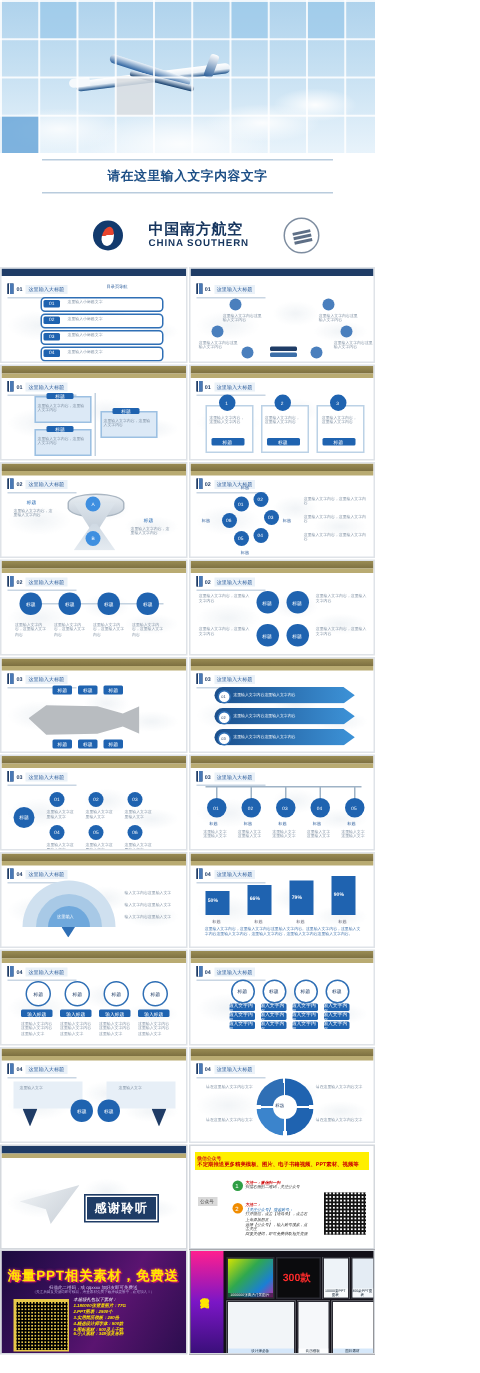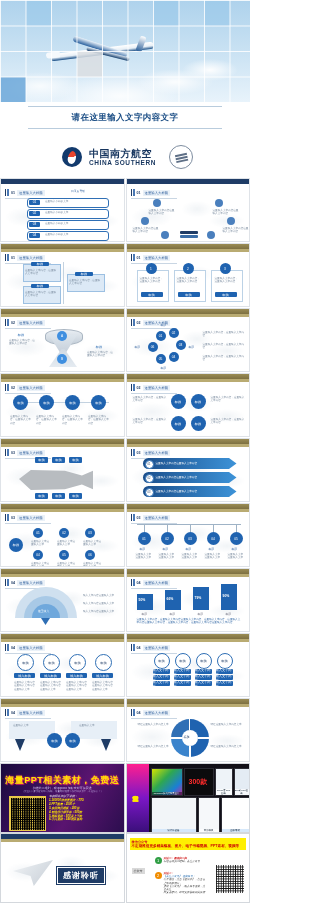--- a/index.html
+++ b/index.html
@@ -36,21 +36,21 @@
   .tile.blue{background:rgba(96,160,214,.78);}
   .tile.gray{background:rgba(218,222,226,.85);}
   .tile.lblue{background:rgba(150,198,234,.55);}
   .cover-bar{position:absolute;left:0;top:102px;width:250px;height:38px;background:#fff;}
   .cover-rule{position:absolute;left:28px;width:194px;height:1px;background:#b9ccdd;}
   .cover-title{position:absolute;left:0;top:112px;width:250px;text-align:center;
     font-size:8.5px;font-weight:bold;color:#1d4f86;letter-spacing:.4px;}
 
   
   .logobar{position:relative;width:250px;height:38px;background:#fff;}
-  .logo-wrap{position:absolute;left:62px;top:5px;display:flex;align-items:center;gap:7px;}
+  .logo-wrap{position:absolute;left:62px;top:5px;display:flex;align-items:center;gap:17px;}
   .logo-mark{width:20px;height:20px;border-radius:50%;background:#123a6d;position:relative;flex:none;}
   .logo-mark::after{content:"";position:absolute;left:6px;top:4px;width:8px;height:13px;
     border-radius:50% 50% 50% 50%/60% 60% 40% 40%;
     background:linear-gradient(160deg,#e8442e 0%,#e8442e 45%,#ffffff 46%,#ffffff 100%);transform:rotate(12deg);}
   .logo-cn{font-size:10px;font-weight:bold;color:#16355e;line-height:11px;letter-spacing:.5px;}
   .logo-en{font-size:6.5px;font-weight:bold;color:#16355e;line-height:8px;letter-spacing:.6px;}
   .logo-seal{width:22px;height:22px;border-radius:50%;border:1px solid #7e8da0;margin-left:6px;
     position:relative;flex:none;}
   .logo-seal::before{content:"";position:absolute;left:5px;top:8px;width:12px;height:2px;background:#5e6f86;
     box-shadow:0 3px 0 #5e6f86, 0 6px 0 #5e6f86;transform:rotate(-12deg);}
@@ -627,69 +627,20 @@
           </div>
         <div style="position:absolute;left:44px;top:20px;width:38px;height:38px;border-radius:50%;
           background:conic-gradient(#1f63b0 0 24%, #fff 24% 26%, #1f63b0 26% 49%, #fff 49% 51%,
                                     #3b84cc 51% 74%, #fff 74% 76%, #2f6fb5 76% 99%, #fff 99% 100%);"></div>
         <div style="position:absolute;left:55px;top:31px;width:16px;height:16px;border-radius:50%;background:#fff;"></div>
         <div class="lbl" style="left:57px;top:36px;font-size:3px;color:#1f3c66;">标题</div>
         <div class="txtmini" style="left:8px;top:24px;width:34px;text-align:right;">请在这里输入文字内容文字</div>
         <div class="txtmini" style="left:84px;top:24px;width:34px;">请在这里输入文字内容文字</div>
         <div class="txtmini" style="left:8px;top:46px;width:34px;text-align:right;">请在这里输入文字内容文字</div>
         <div class="txtmini" style="left:84px;top:46px;width:34px;">请在这里输入文字内容文字</div>
-      </div>
-    </div>
-
-    <div class="promo-row">
-      <div class="promo darkad">
-        <div class="da-title">海量PPT相关素材，免费送</div>
-        <div class="da-sub">扫描此二维码，或 qqxxxx 加好友即可免费送</div>
-        <div class="da-sub2">（关注后回复关键词即可领取，海量素材免费下载持续更新中，欢迎加入！）</div>
-        <div class="da-qr">
-            <div class="q" style="width:100%;height:100%;
-          background-image:linear-gradient(90deg,#000 50%,transparent 50%),linear-gradient(0deg,#000 50%,transparent 50%);
-          background-size:2.2px 2.2px,2.2px 2.2px;"></div>
-          </div>
-        <div class="da-list">
-          <i class="w">本超级礼包以下素材：</i>
-          <i>1.180000张背景图片：77G</i>
-          <i>2.PPT图表：2500个</i>
-          <i>3.实用简历模板：280份</i>
-          <i>4.精选设计师字体：500款</i>
-          <i>5.图标素材：500及上千款</i>
-          <i>6.小人素材：348张及各种</i>
-        </div>
-      </div>
-      <div class="promo mosaic">
-        <div class="mo-left">
-          <span>非常完美素材</span>
-        </div>
-        <div class="cell" style="left:24px;top:4px;width:32px;height:28px;
-          background:linear-gradient(135deg,#d6e300,#2fa84f 40%,#1b7fd4 75%,#c52ca0);">
-          <span class="cap">1000000张高清背景图片</span>
-          </div>
-        <div class="cell" style="left:57px;top:4px;width:30px;height:28px;background:#0b0b0d;">
-          <span style="position:absolute;left:4px;top:8px;font-size:7px;color:#ff2b2b;font-weight:bold;">300款</span>
-          </div>
-        <div class="cell" style="left:88px;top:4px;width:18px;height:28px;background:#eef3f8;">
-          <span class="cap" style="color:#123;background:rgba(255,255,255,.7);">10000套PPT图表</span>
-          </div>
-        <div class="cell" style="left:107px;top:4px;width:16px;height:28px;background:#e4ecf4;">
-          <span class="cap" style="color:#123;background:rgba(255,255,255,.7);">300款PPT图表</span>
-          </div>
-        <div class="cell" style="left:24px;top:33px;width:46px;height:36px;background:#f2f5f8;">
-          <span class="cap" style="color:#123;background:rgba(210,230,250,.9);">设计师必备</span>
-          </div>
-        <div class="cell" style="left:71px;top:33px;width:22px;height:36px;background:#f6f8fa;">
-          <span class="cap" style="color:#123;background:rgba(255,255,255,.7);">简历模板</span>
-          </div>
-        <div class="cell" style="left:94px;top:33px;width:29px;height:36px;background:#ffffff;">
-          <span class="cap" style="color:#123;background:rgba(210,230,250,.9);">图标素材</span>
-          </div>
       </div>
     </div>
 
     <div class="promo-row">
       <div class="promo thankyou">
         <div class="ty-band"></div>
           <div class="ty-band2"></div>
         <div class="wm"></div>
         <div class="ty-plane"></div>
         <div class="ty-text">感谢聆听</div>
@@ -716,14 +667,63 @@
             <i>选择【公众号】，输入账号搜索，点击关注</i>
             <i>回复关键词，即可免费获取相关资源</i>
           </span>
         </div>
         <div class="qr" style="left:88px;top:30px;width:28px;height:28px;">
             <div class="q"></div>
           </div>
       </div>
     </div>
 
+    <div class="promo-row">
+      <div class="promo darkad">
+        <div class="da-title">海量PPT相关素材，免费送</div>
+        <div class="da-sub">扫描此二维码，或 qqxxxx 加好友即可免费送</div>
+        <div class="da-sub2">（关注后回复关键词即可领取，海量素材免费下载持续更新中，欢迎加入！）</div>
+        <div class="da-qr">
+            <div class="q" style="width:100%;height:100%;
+          background-image:linear-gradient(90deg,#000 50%,transparent 50%),linear-gradient(0deg,#000 50%,transparent 50%);
+          background-size:2.2px 2.2px,2.2px 2.2px;"></div>
+          </div>
+        <div class="da-list">
+          <i class="w">本超级礼包以下素材：</i>
+          <i>1.180000张背景图片：77G</i>
+          <i>2.PPT图表：2500个</i>
+          <i>3.实用简历模板：280份</i>
+          <i>4.精选设计师字体：500款</i>
+          <i>5.图标素材：500及上千款</i>
+          <i>6.小人素材：348张及各种</i>
+        </div>
+      </div>
+      <div class="promo mosaic">
+        <div class="mo-left">
+          <span>非常完美素材</span>
+        </div>
+        <div class="cell" style="left:24px;top:4px;width:32px;height:28px;
+          background:linear-gradient(135deg,#d6e300,#2fa84f 40%,#1b7fd4 75%,#c52ca0);">
+          <span class="cap">1000000张高清背景图片</span>
+          </div>
+        <div class="cell" style="left:57px;top:4px;width:30px;height:28px;background:#0b0b0d;">
+          <span style="position:absolute;left:4px;top:8px;font-size:7px;color:#ff2b2b;font-weight:bold;">300款</span>
+          </div>
+        <div class="cell" style="left:88px;top:4px;width:18px;height:28px;background:#eef3f8;">
+          <span class="cap" style="color:#123;background:rgba(255,255,255,.7);">10000套PPT图表</span>
+          </div>
+        <div class="cell" style="left:107px;top:4px;width:16px;height:28px;background:#e4ecf4;">
+          <span class="cap" style="color:#123;background:rgba(255,255,255,.7);">300款PPT图表</span>
+          </div>
+        <div class="cell" style="left:24px;top:33px;width:46px;height:36px;background:#f2f5f8;">
+          <span class="cap" style="color:#123;background:rgba(210,230,250,.9);">设计师必备</span>
+          </div>
+        <div class="cell" style="left:71px;top:33px;width:22px;height:36px;background:#f6f8fa;">
+          <span class="cap" style="color:#123;background:rgba(255,255,255,.7);">简历模板</span>
+          </div>
+        <div class="cell" style="left:94px;top:33px;width:29px;height:36px;background:#ffffff;">
+          <span class="cap" style="color:#123;background:rgba(210,230,250,.9);">图标素材</span>
+          </div>
+      </div>
+    </div>
+
   </div>
 </div>
 
 </body></html>

